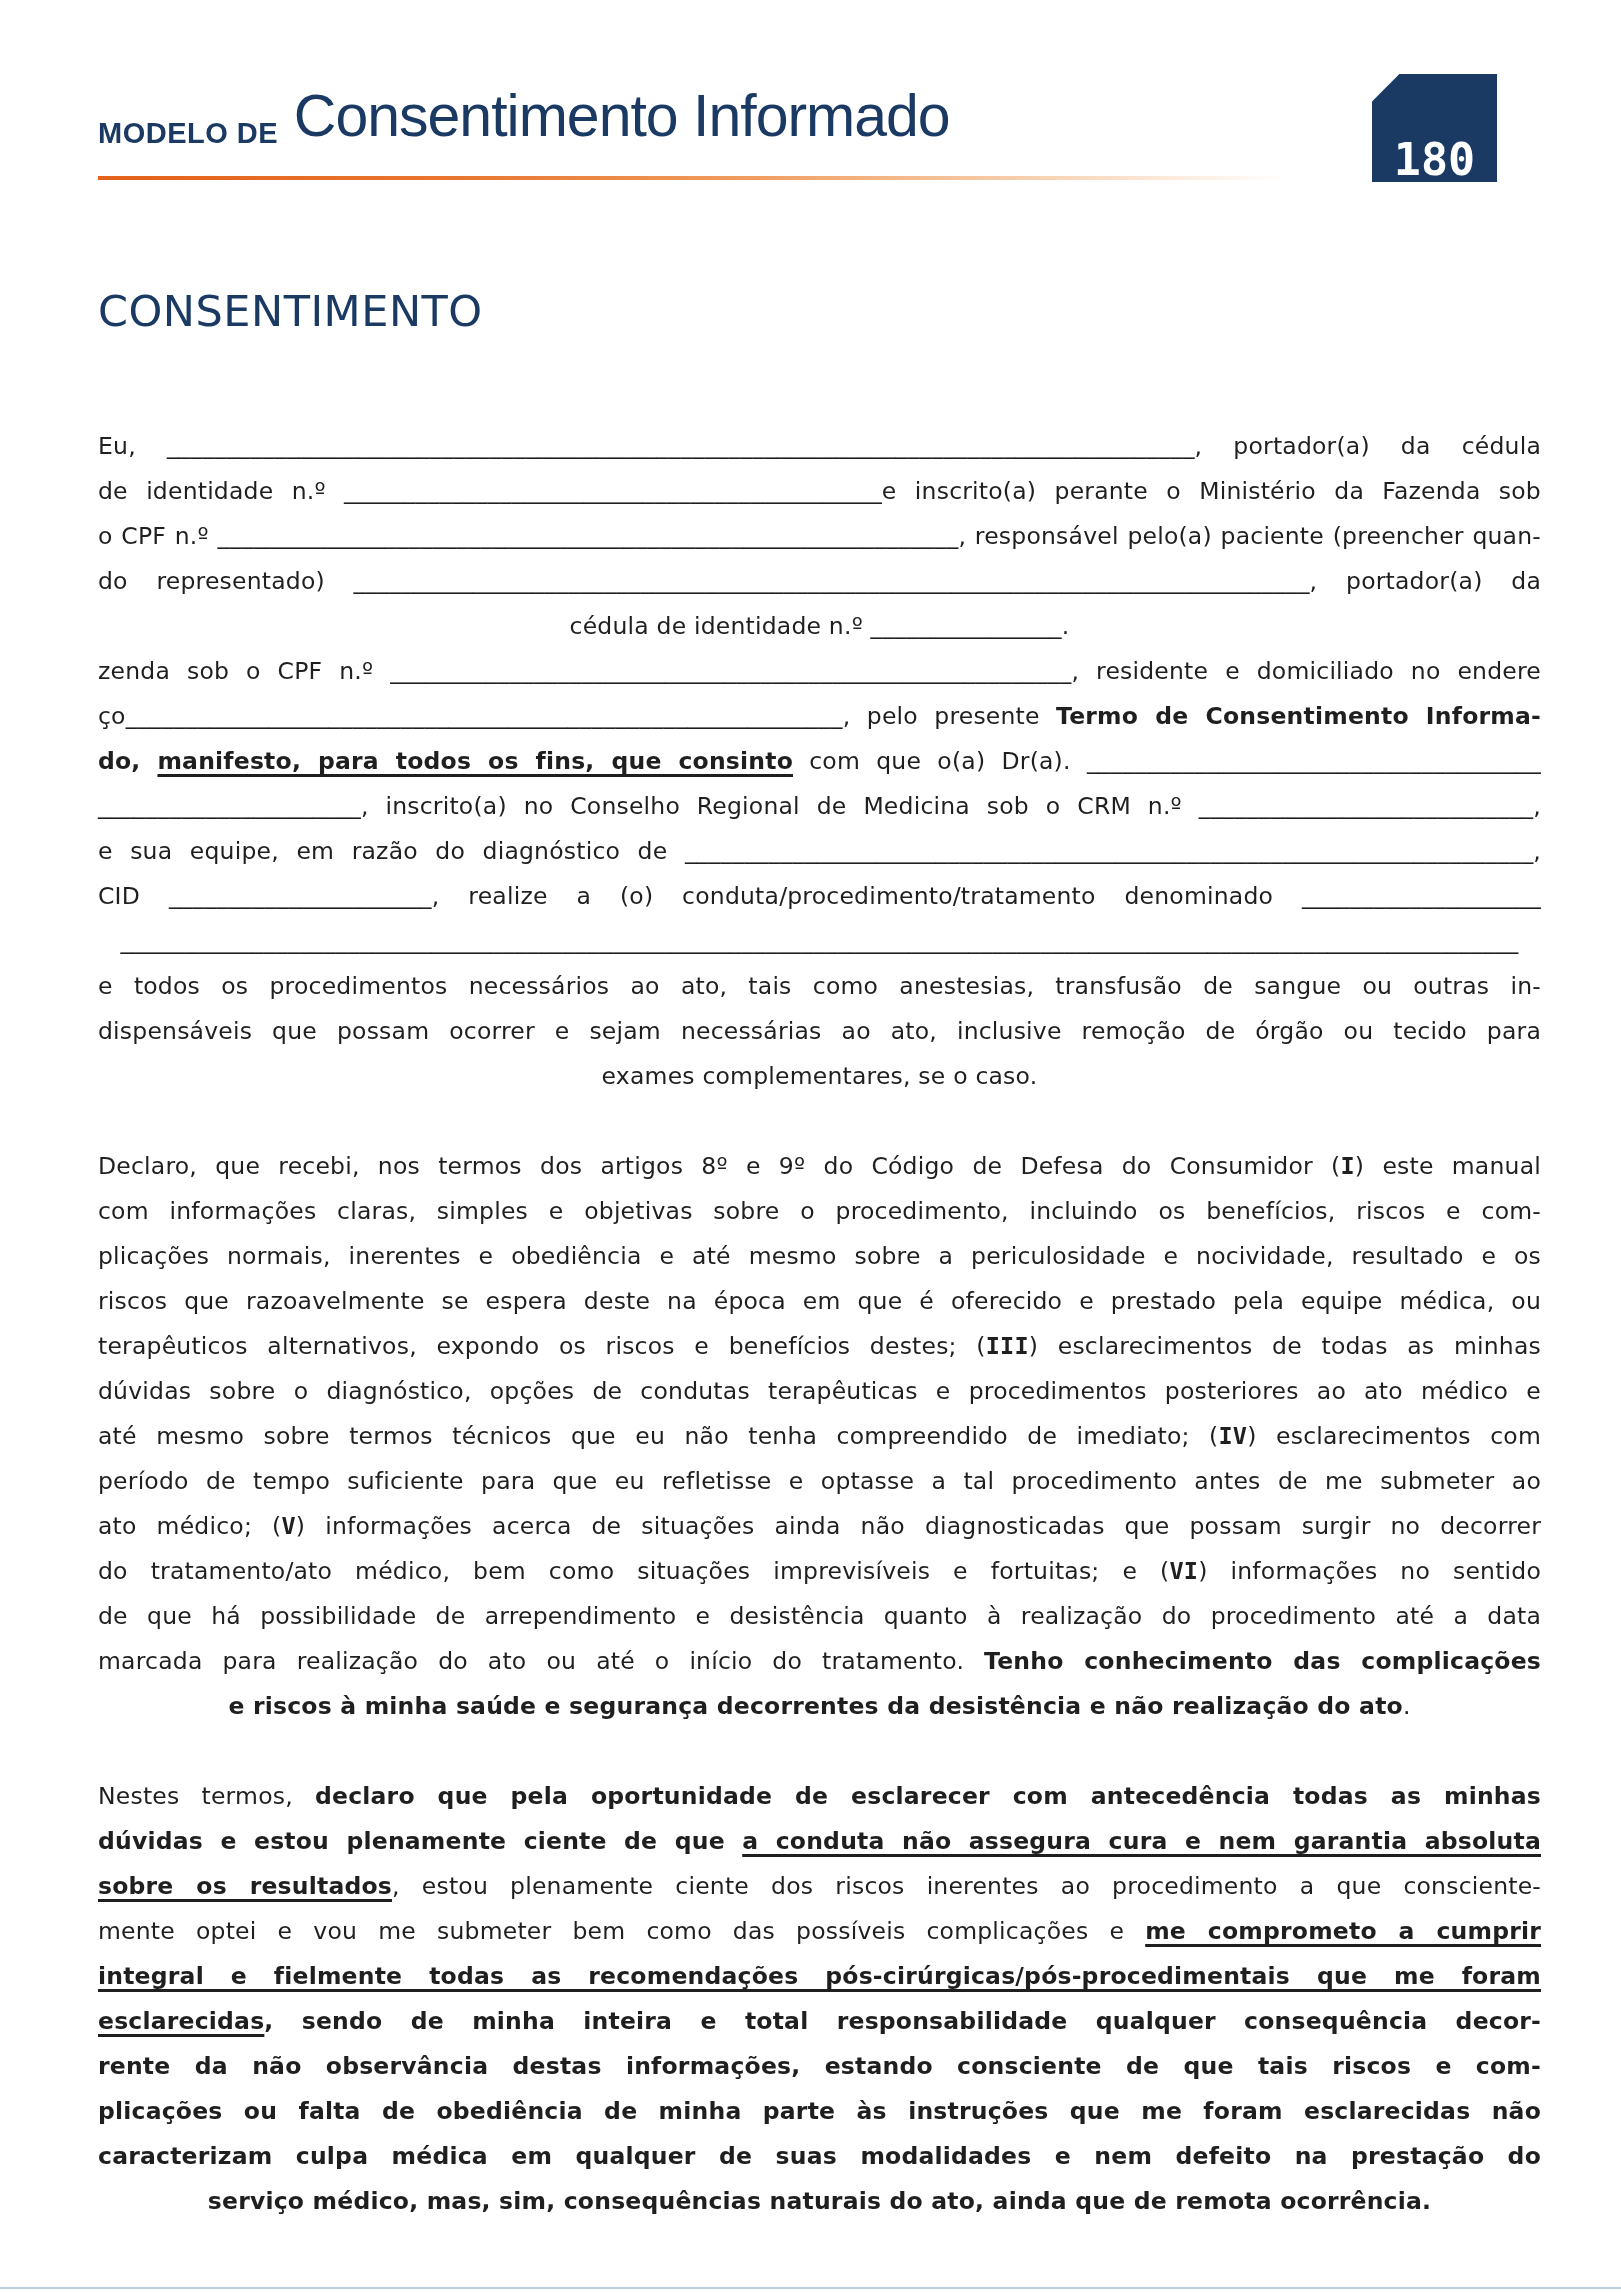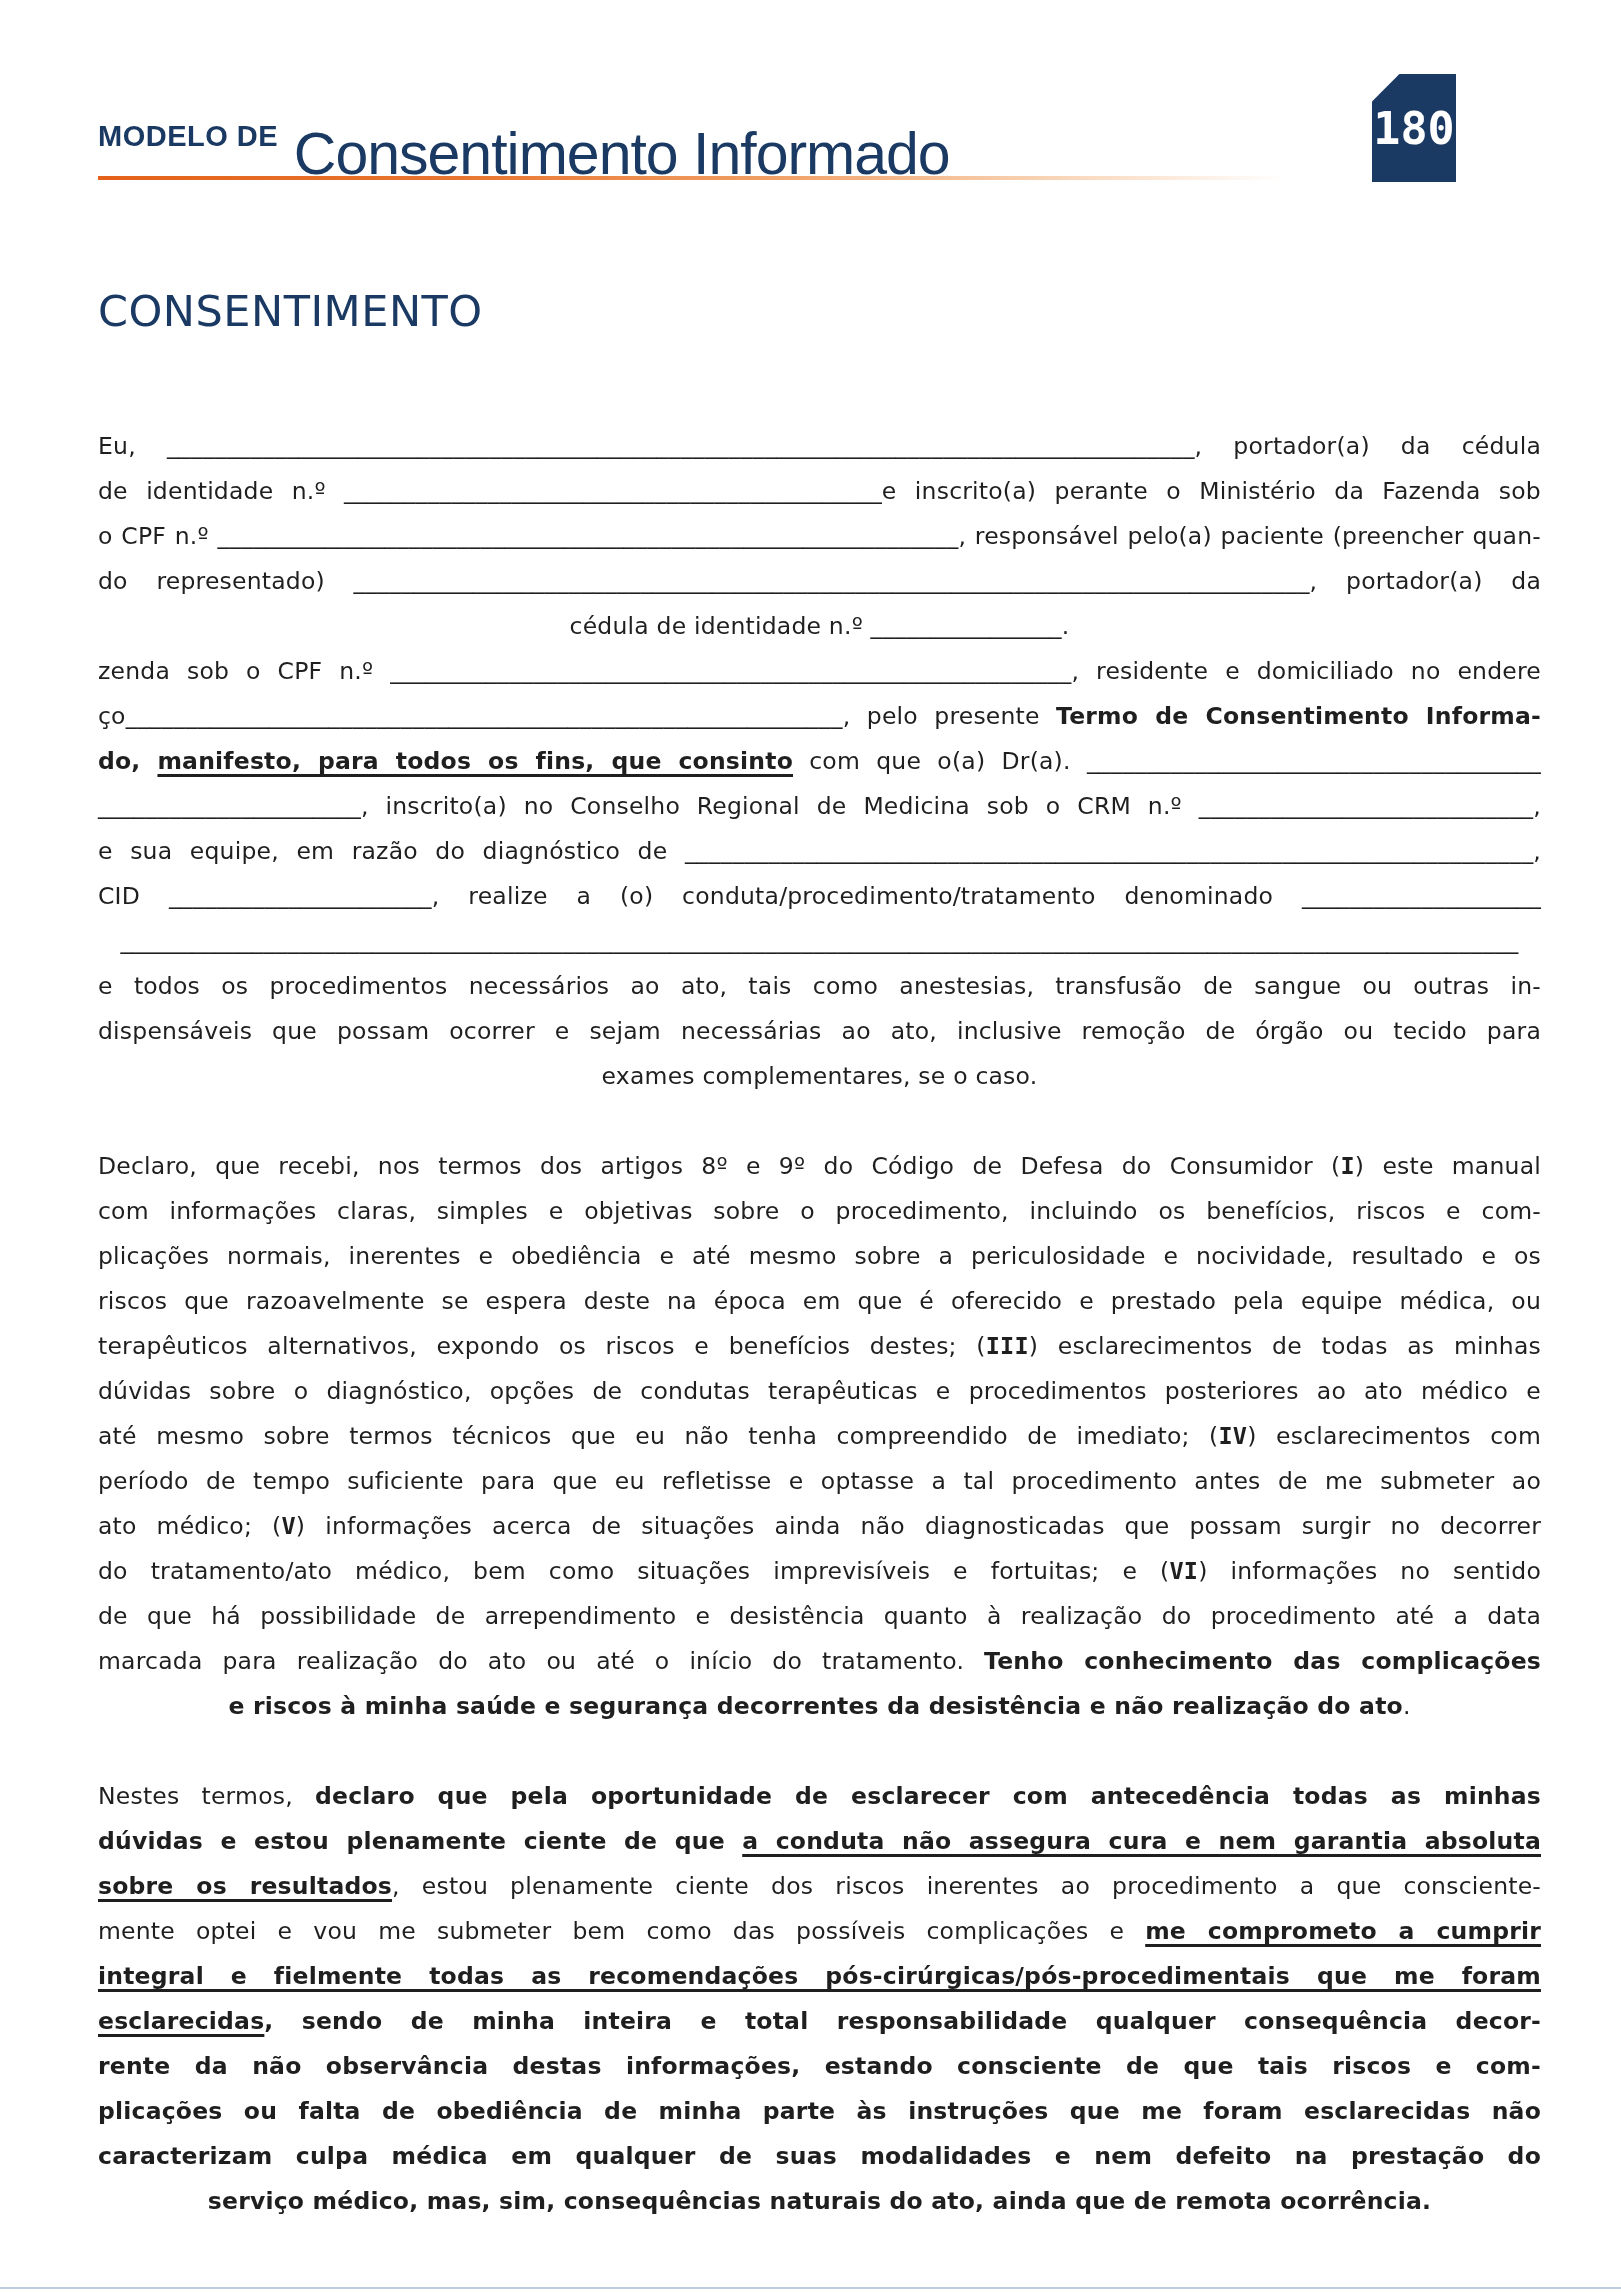--- a/index.html
+++ b/index.html
@@ -7,43 +7,42 @@
     position:relative;
     width:1621px;height:2293px;
     background:#ffffff;
     font-family:"DejaVu Sans", sans-serif;
     color:#1f1f1f;
     overflow:hidden;
   }
   
   .header{
     position:absolute;left:98px;top:82px;
-    display:flex;align-items:flex-start;gap:15.7px;
+    display:flex;align-items:flex-end;gap:15.7px;
     white-space:nowrap;
-    margin-top:38px;
   }
   .kicker{
     font-family:"Liberation Sans", sans-serif;
     font-weight:bold;font-size:29px;letter-spacing:0.5px;
     color:#1b3a63;
   }
   .title{
     font-family:"Liberation Sans", sans-serif;
     font-weight:400;font-size:59px;letter-spacing:-1px;
     color:#1b3a63;
   }
   .rule{
     position:absolute;left:98px;top:176px;width:1186px;height:3.9px;
     background:linear-gradient(to right,#e4611a 0%,#e8752e 30%,#f09c60 55%,#f8d3b4 80%,rgba(248,211,180,0) 100%);
   }
   .badge{
-    position:absolute;left:1372px;top:74px;width:84px;height:108px;
+    position:absolute;left:1372px;top:74px;width:125px;height:108px;
     background:#1b3a63;
     clip-path:polygon(27.4px 0,100% 0,100% 100%,0 100%,0 27.4px);
-    display:flex;align-items:center;justify-content:center;
+    display:flex;align-items:flex-end;justify-content:center;
   }
   .badge span{
     font-family:"DejaVu Sans Mono", monospace;
     font-weight:bold;font-size:45px;color:#ffffff;line-height:1;
   }
   
   .section{
     position:absolute;left:98px;top:286px;margin:0;
     font-family:"DejaVu Sans", sans-serif;
     font-weight:400;font-size:43px;letter-spacing:0.5px;

